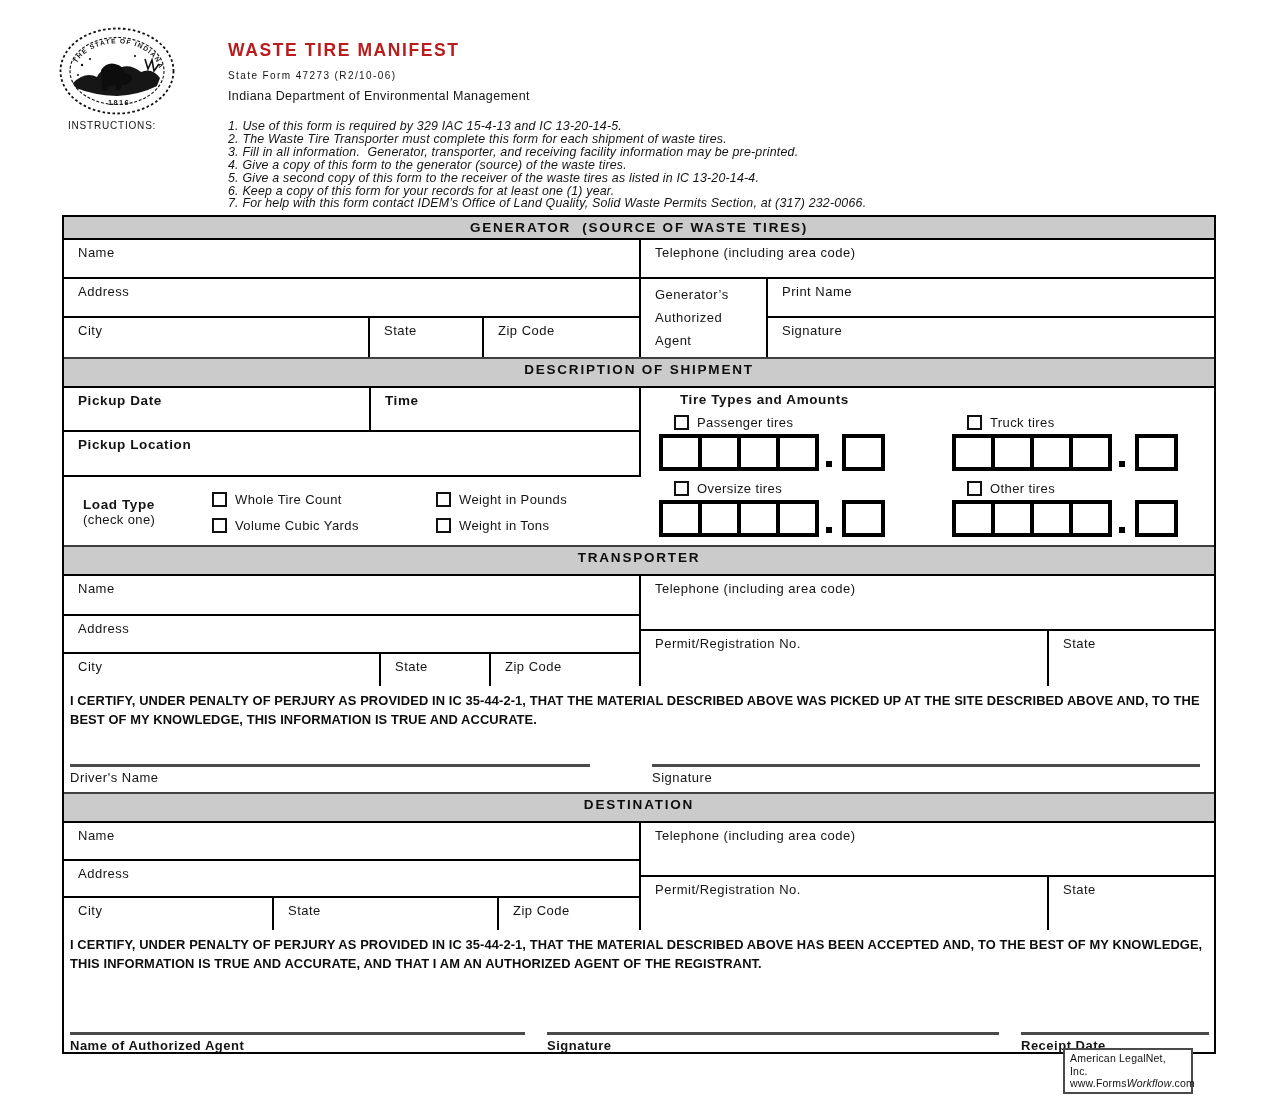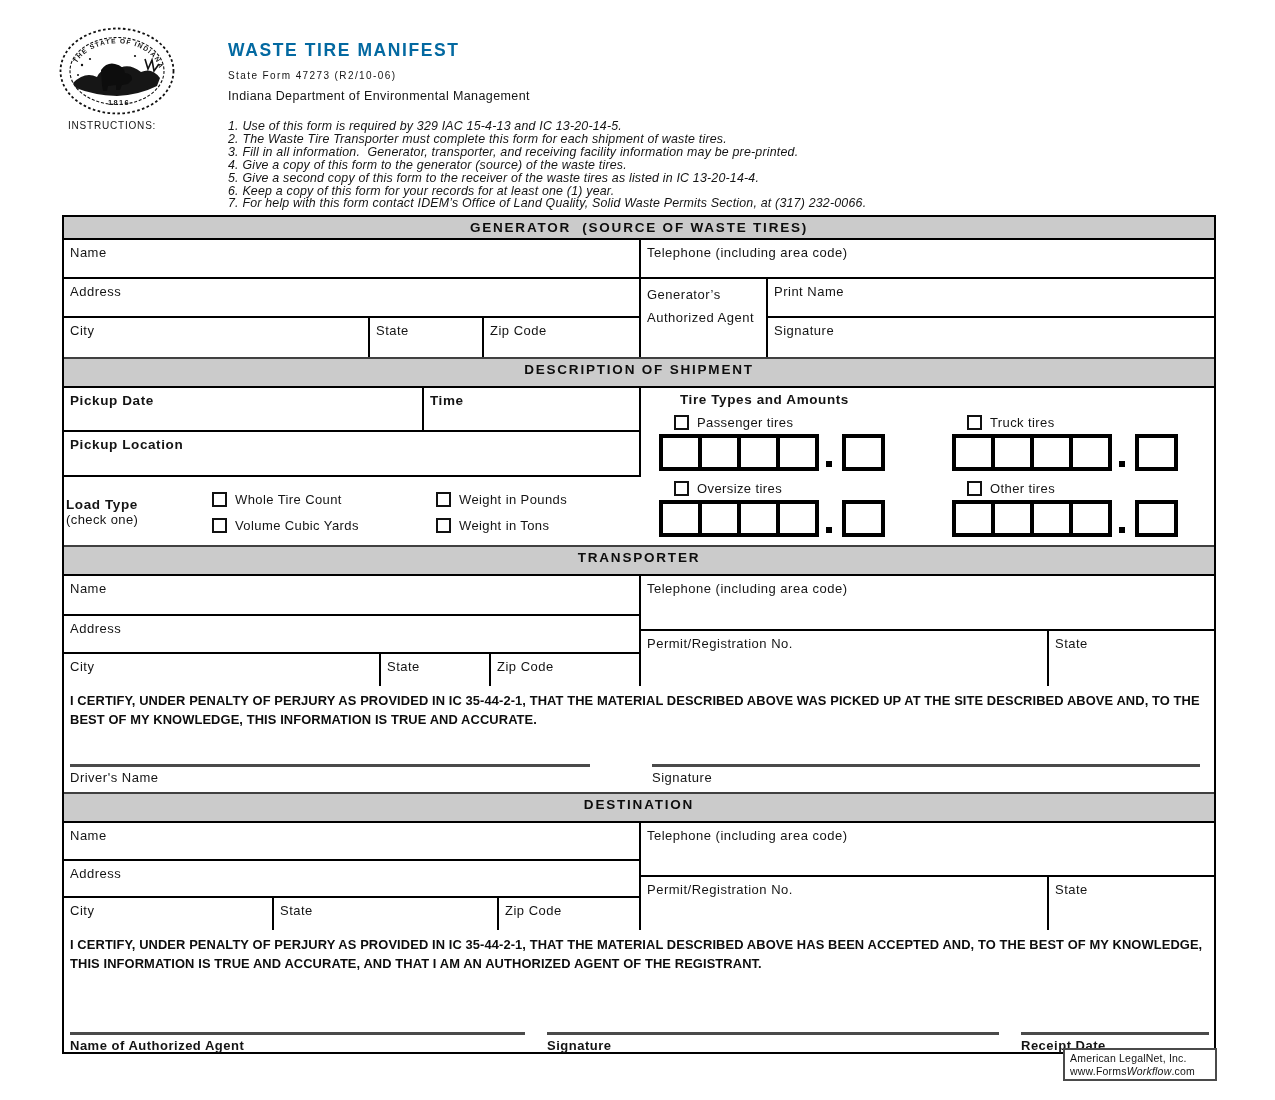--- a/index.html
+++ b/index.html
@@ -4,56 +4,56 @@
 <style>
   * { box-sizing: border-box; margin: 0; padding: 0; }
   html,body { background:#fff; }
   .page {
     position: relative; width: 1275px; height: 1100px; background: #fff;
     font-family: "Liberation Sans", sans-serif; color: #141414; overflow: hidden;
   }
   
   .seal { position: absolute; left: 57px; top: 25px; width: 120px; height: 92px; }
   .titleblock { position: absolute; left: 228px; top: 40px; }
-  .t1 { font-size: 17.5px; font-weight: bold; letter-spacing: 1.6px; color:#0369a1; }
+  .t1 { font-size: 17.5px; font-weight: bold; letter-spacing: 1.6px; color:#b91c1c; }
   .t2 { font-size: 10px; letter-spacing: 1.4px; margin-top: 9px; }
   .t3 { font-size: 12.5px; letter-spacing: .4px; margin-top: 8px; text-align: center; }
   .instructions { position: absolute; left: 68px; top: 120px; display: flex; }
   .ins-label { width: 160px; font-size: 10px; letter-spacing: .8px; }
   .ins-item { font-style: italic; font-size: 12.4px; line-height: 12.9px; letter-spacing: .2px; white-space: pre-wrap; }
   
   .form { position: absolute; left: 62px; top: 215px; width: 1154px; border: 2px solid #000; background:#fff; }
   .bar { height: 23px; line-height: 21px; background: #cbcbcb; border-bottom: 2px solid #000;
          text-align: center; font-weight: bold; font-size: 13.5px; letter-spacing: 1.8px; color:#0d0d0d; white-space: pre-wrap; }
   .bar.bt { height: 31px; border-top: 2px solid #404040; }
   .body { display: flex; position: relative; background:#fff; }
   .lcol { width: 577px; border-right: 2px solid #000; display: flex; flex-direction: column; }
   .rcol { flex: 1; display: flex; flex-direction: column; }
   .hrow { display: flex; }
   .vcol { display: flex; flex-direction: column; flex: 1; }
-  .cell { padding: 3px 6px; }
+  .cell { padding: 3px 14px; }
   .bb { border-bottom: 2px solid #000; }
   .br { border-right: 2px solid #000; }
   .f1 { flex: 1; }
   .h38 { height: 38px; } .h39 { height: 39px; } .h40 { height: 40px; }
   .h32 { height: 32px; } .h55 { height: 55px; } .h54 { height: 54px; } .h37c { height: 37px; }
   .lab { font-size: 13px; letter-spacing: .5px; }
   .bl  { font-size: 13.5px; font-weight: bold; letter-spacing: .6px; }
   .gen  { height: 117px; }
   .trans{ height: 110px; }
   .dest { height: 107px; }
   .agent { width: 127px; line-height: 1.45; }
   
   .desc { height: 157px; }
   .pickup { position: absolute; left: 0; top: 0; width: 577px; border-right: 2px solid #000; background:#fff; }
   .prow { display: flex; height: 44px; border-bottom: 2px solid #000; }
-  .pd { width: 360px; }
+  .pd { width: 307px; }
   .ploc { height: 45px; border-bottom: 2px solid #000; }
   .loadtype { position: absolute; left: 0; top: 91px; width: 577px; height: 66px; display: flex; align-items: center; }
-  .lt-cap { width: 148px; padding-left: 2px; }
+  .lt-cap { width: 148px; padding-left: 19px; }
   .lt-cap .sub { font-size: 13px; letter-spacing: .4px; }
   .lt-grid { display: grid; grid-template-columns: 224px auto; row-gap: 11px; text-align: center; }
   .opt { display: flex; align-items: center; }
   .cb { width: 15px; height: 15px; border: 2px solid #111; background: #fff; display: inline-block; flex: none; }
   .optlab { font-size: 13px; letter-spacing: .4px; margin-left: 8px; }
   .tires { position: absolute; left: 579px; top: 0; right: 0; bottom: 0; padding: 4px 10px 0 16px; }
   .tt-head { font-size: 13.5px; font-weight: bold; letter-spacing: .6px; margin-left: 21px; height: 18px; }
   .tire-grid { display: grid; grid-template-columns: 293px auto; row-gap: 8px; margin-top: 3px; }
   .tg-top { display: flex; align-items: center; margin-left: 15px; height: 18px; }
   .drow { display: flex; align-items: flex-end; margin-top: 3px; }
@@ -65,21 +65,21 @@
   .cert { position: relative; background:#fff; }
   .c1 { height: 106px; }
   .c2 { height: 122px; }
   .cert-text { font-weight: bold; font-size: 12.9px; line-height: 1.5; letter-spacing: .1px; padding: 5px 8px 0 6px; color:#0d0d0d; }
   .sig { position: absolute; }
   .sline { border-top: 3px solid #4a4a4a; width: 100%; }
   .slab { font-size: 13px; letter-spacing: .5px; margin-top: 3px; }
   .c1 .sig { top: 78px; }
   .c2 .sig { top: 102px; font-weight: bold; }
   
-  .alnbox { position: absolute; left: 1063px; top: 1048px; width: 154px; border: 2px solid #4a4a4a; padding: 2px 5px; background:#fff; }
+  .alnbox { position: absolute; left: 1063px; top: 1048px; width: 130px; border: 2px solid #4a4a4a; padding: 2px 5px; background:#fff; }
   .alnbox div { font-size: 10.5px; line-height: 12.5px; letter-spacing: .2px; color:#111; }
   .it { font-style: italic; }
 </style>
 </head>
 <body>
 
 <div class="page">
 
   <svg class="seal" viewBox="0 0 120 92">
     <ellipse cx="60" cy="46" rx="56.5" ry="42.5" fill="none" stroke="#111" stroke-width="1.8" stroke-dasharray="2.6 2.4"></ellipse>

